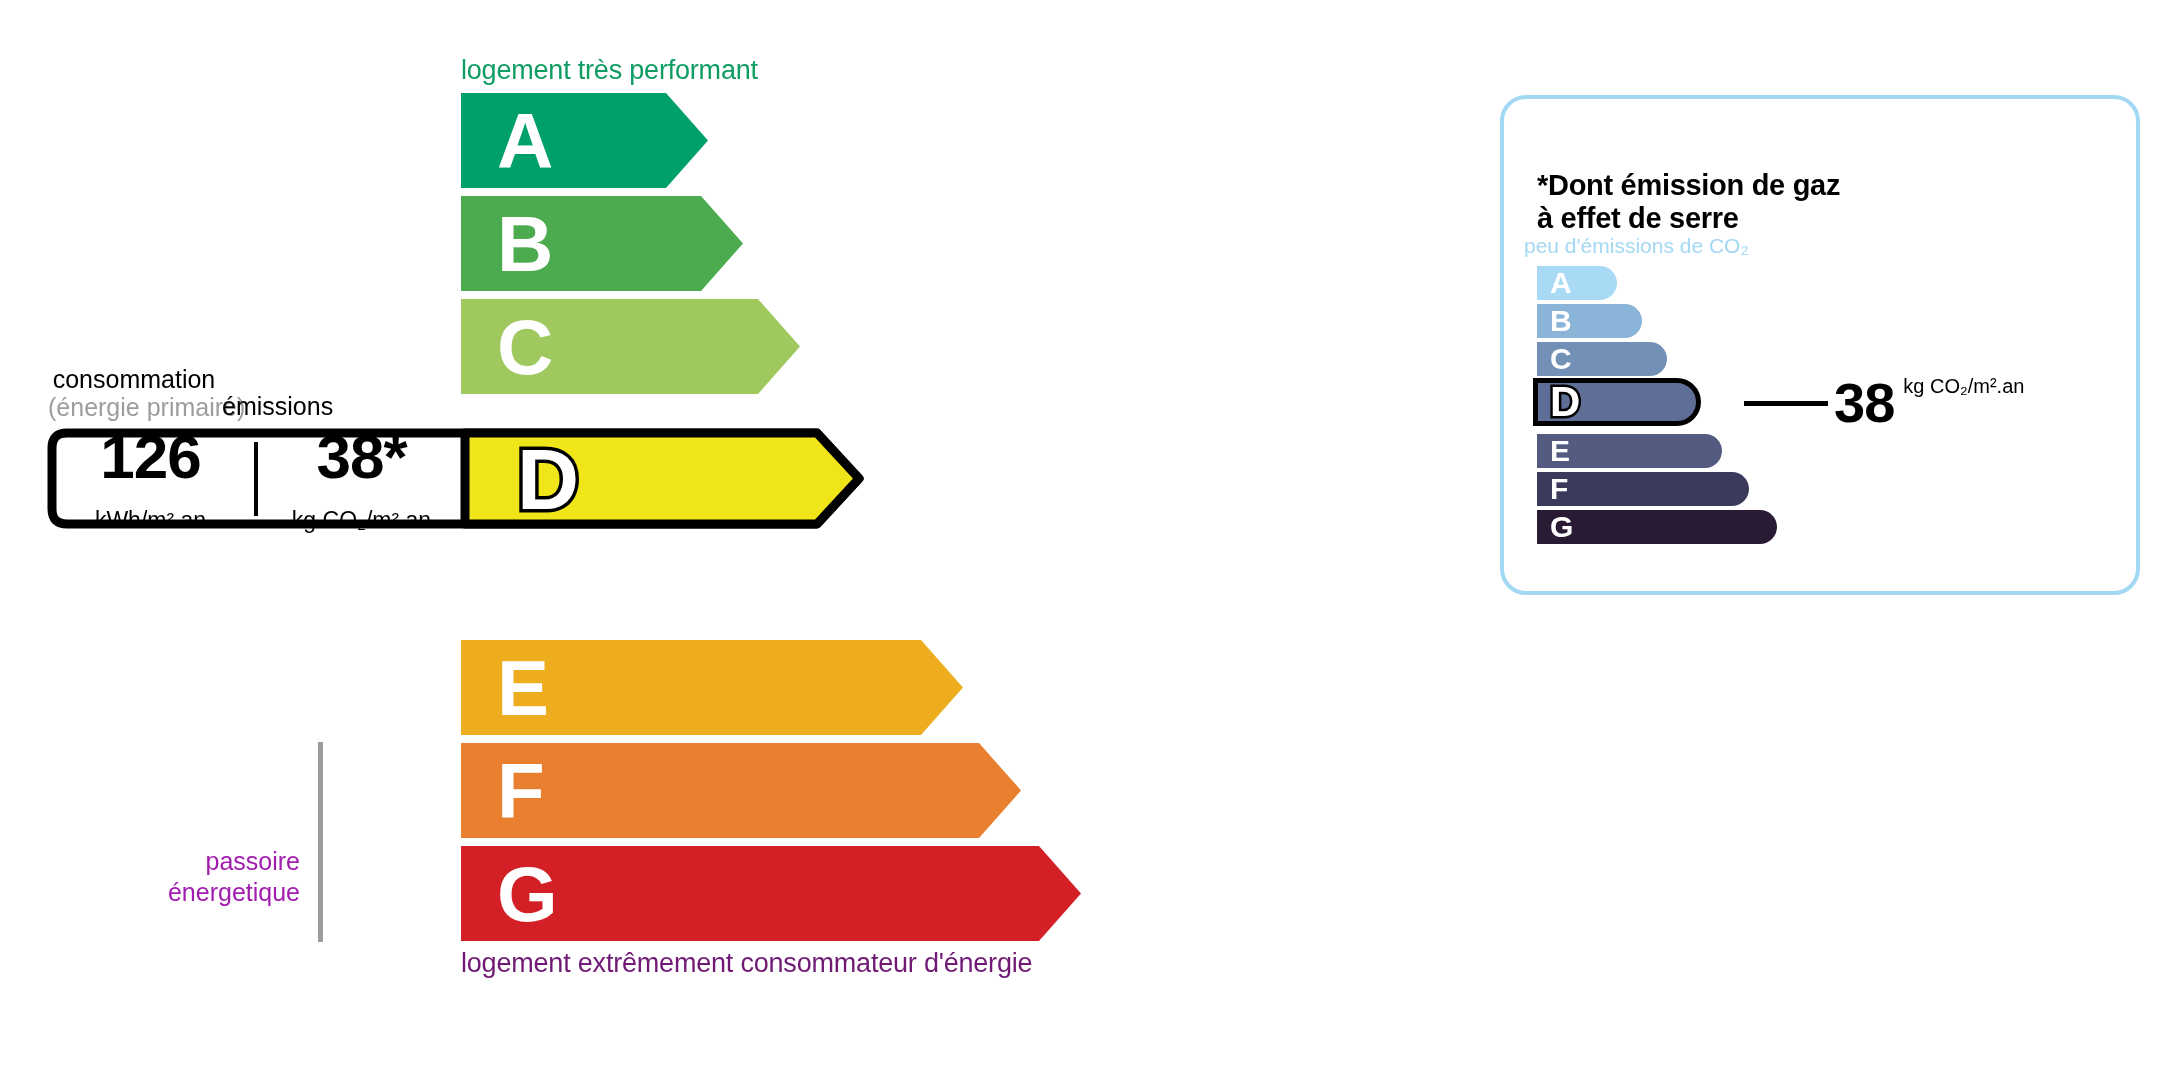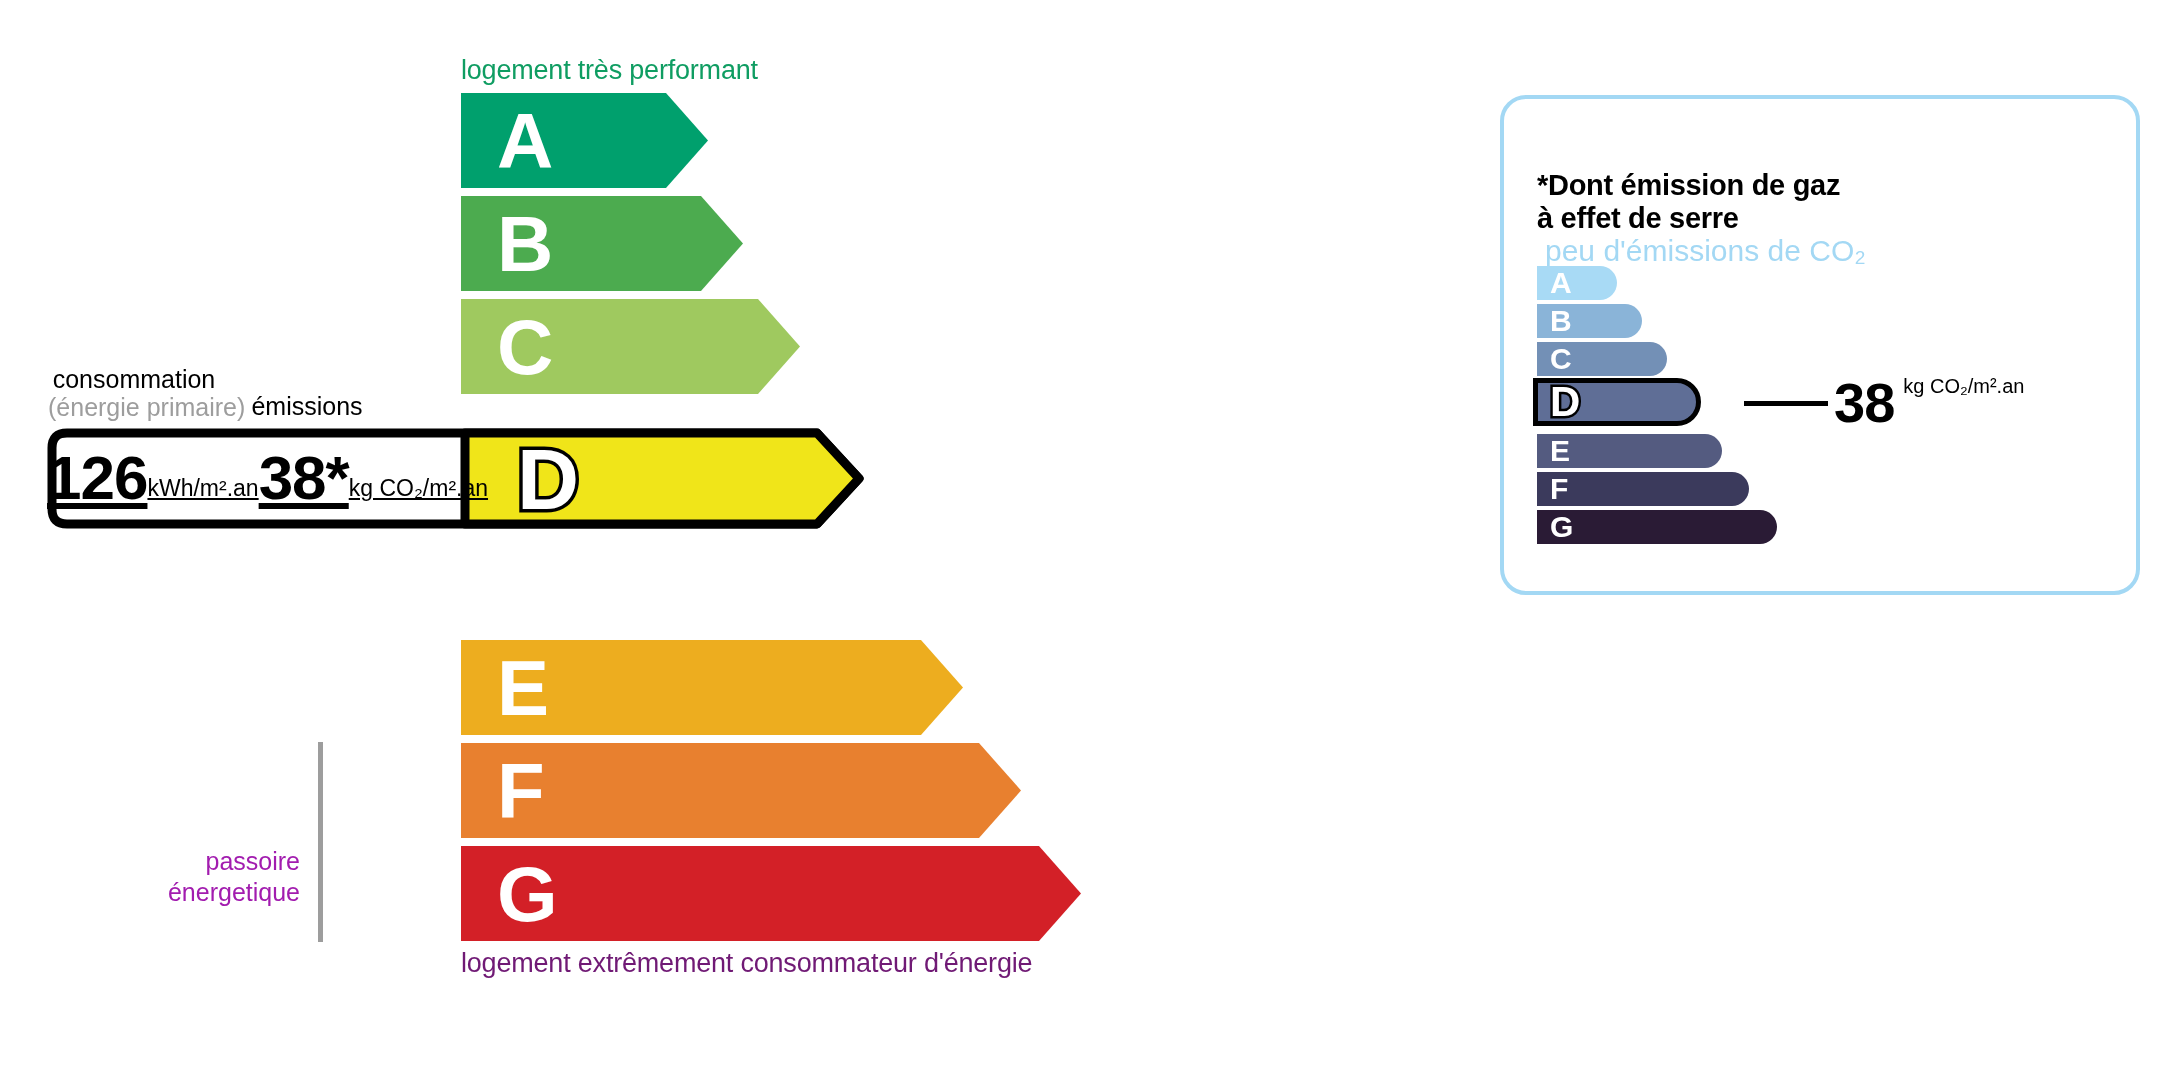--- a/index.html
+++ b/index.html
@@ -47,24 +47,23 @@
   .dbox{
     position:absolute;left:47px;top:428px;
     height:101px;
   }
   .dbox-outline{position:absolute;left:0;top:0;}
   .value-panel{
     position:absolute;left:0;top:0;height:101px;width:418px;
     display:flex;align-items:center;
   }
   .vp-cell{
-    flex:1;display:flex;
+    flex:1;display:flex;flex-direction:column;
     align-items:center;justify-content:space-between;
     height:100%;
-    text-decoration:underline;
   }
   .vp-num{font-size:62px;font-weight:bold;color:#000;line-height:0.95;letter-spacing:-1px;}
   .vp-unit{font-size:23px;color:#000;margin-top:20px;white-space:nowrap;}
   .vp-sep{
     width:4px;height:74px;background:#000;
   }
   .d-letter{
     position:absolute;left:470px;top:50%;transform:translateY(-50%);
     font-size:86px;font-weight:bold;color:#fff;
     -webkit-text-stroke:7px #000;
@@ -73,21 +72,21 @@
   }
 
   .lbl-conso{
     position:absolute;left:48px;top:365px;
     width:172px;text-align:center;
     font-size:25px;color:#000;line-height:1.12;
   }
   .lbl-conso .sub{color:#9d9d9d;white-space:nowrap;}
   .lbl-emis{
     position:absolute;left:222px;top:392px;
-    width:170px;text-align:center;
+    width:170px;text-align:left;
     font-size:25px;color:#000;
   }
   .lbl-final{
     position:absolute;left:48px;top:545px;
     font-size:25px;color:#9d9d9d;line-height:1.22;
   }
 
   .passoire-line{
     position:absolute;left:318px;top:742px;
     width:5px;height:200px;background:#9d9d9d;
@@ -104,22 +103,22 @@
     width:640px;height:500px;
     border:4px solid #a3d8f4;border-radius:26px;
     box-sizing:border-box;background:#fff;
   }
   .co2-title{
     position:absolute;left:33px;top:22px;
     font-size:29px;font-weight:bold;color:#000;
     line-height:1.15;letter-spacing:-0.3px;margin-top:48px;
   }
   .co2-top-caption{
-    position:absolute;left:41px;top:135px;
-    font-size:30px;color:#a3d8f4;white-space:nowrap;
+    position:absolute;left:20px;top:135px;
+    font-size:21px;color:#a3d8f4;white-space:nowrap;
   }
   .co2-bottom-caption{
     position:absolute;left:33px;top:405px;
     font-size:23px;color:#2a2a4a;line-height:1.2;
   }
   .cbar{
     position:absolute;left:33px;height:34px;
     border-radius:0 17px 17px 0;
   }
   .cbar .cletter{

